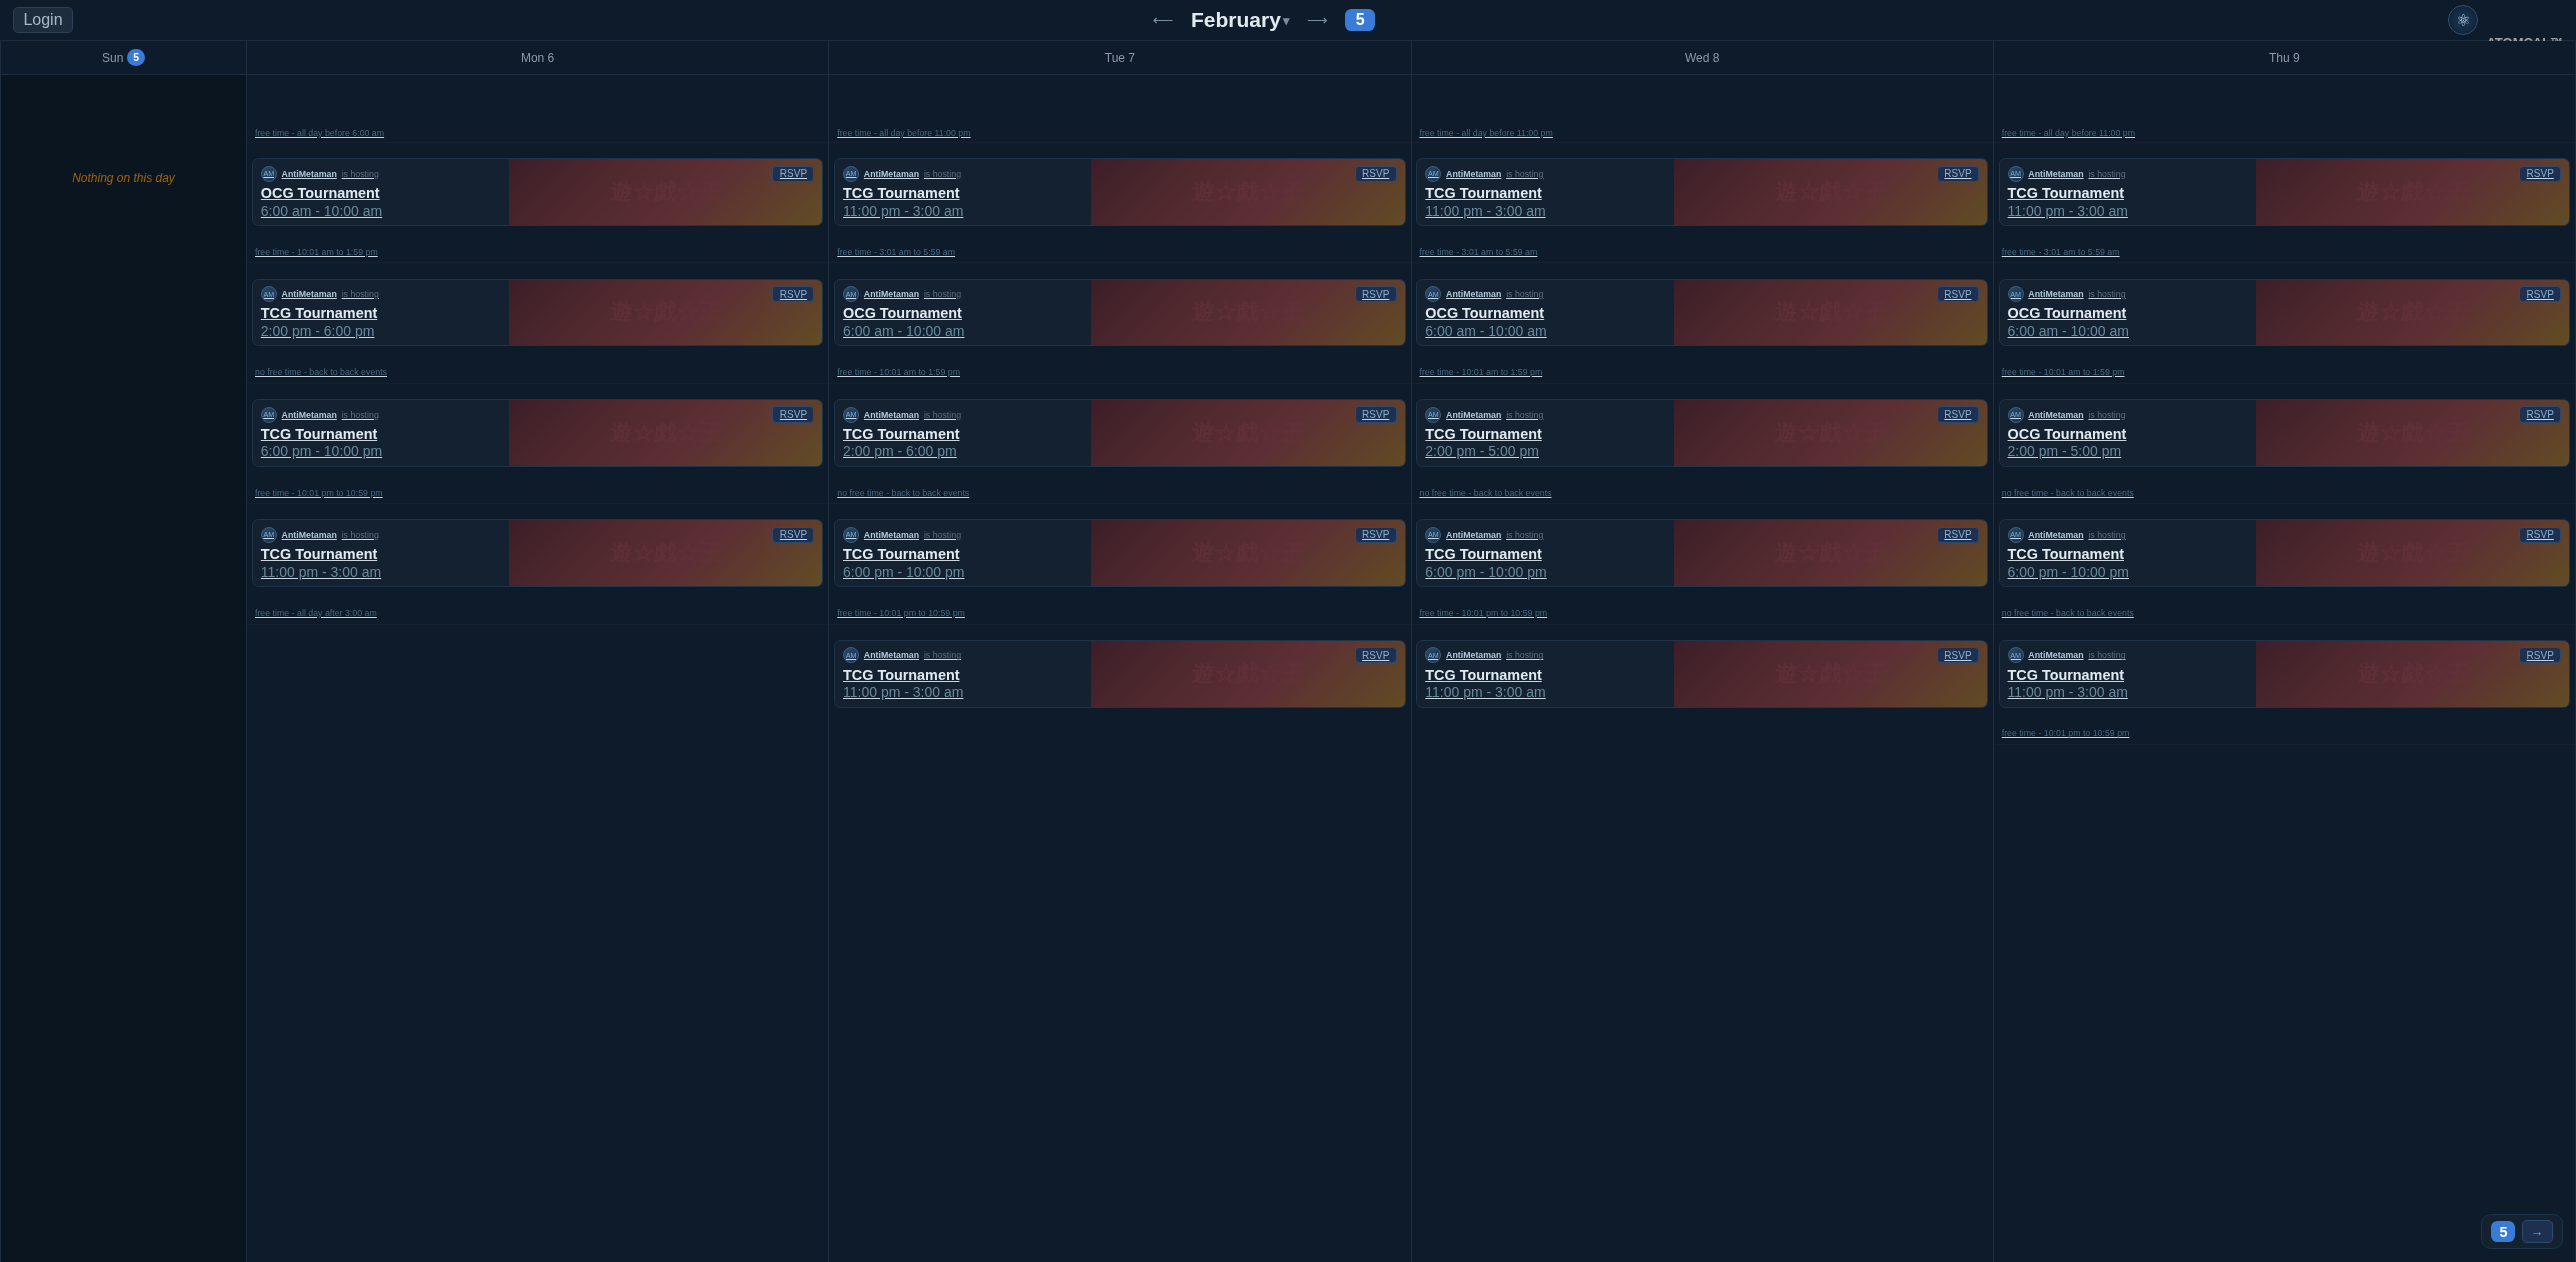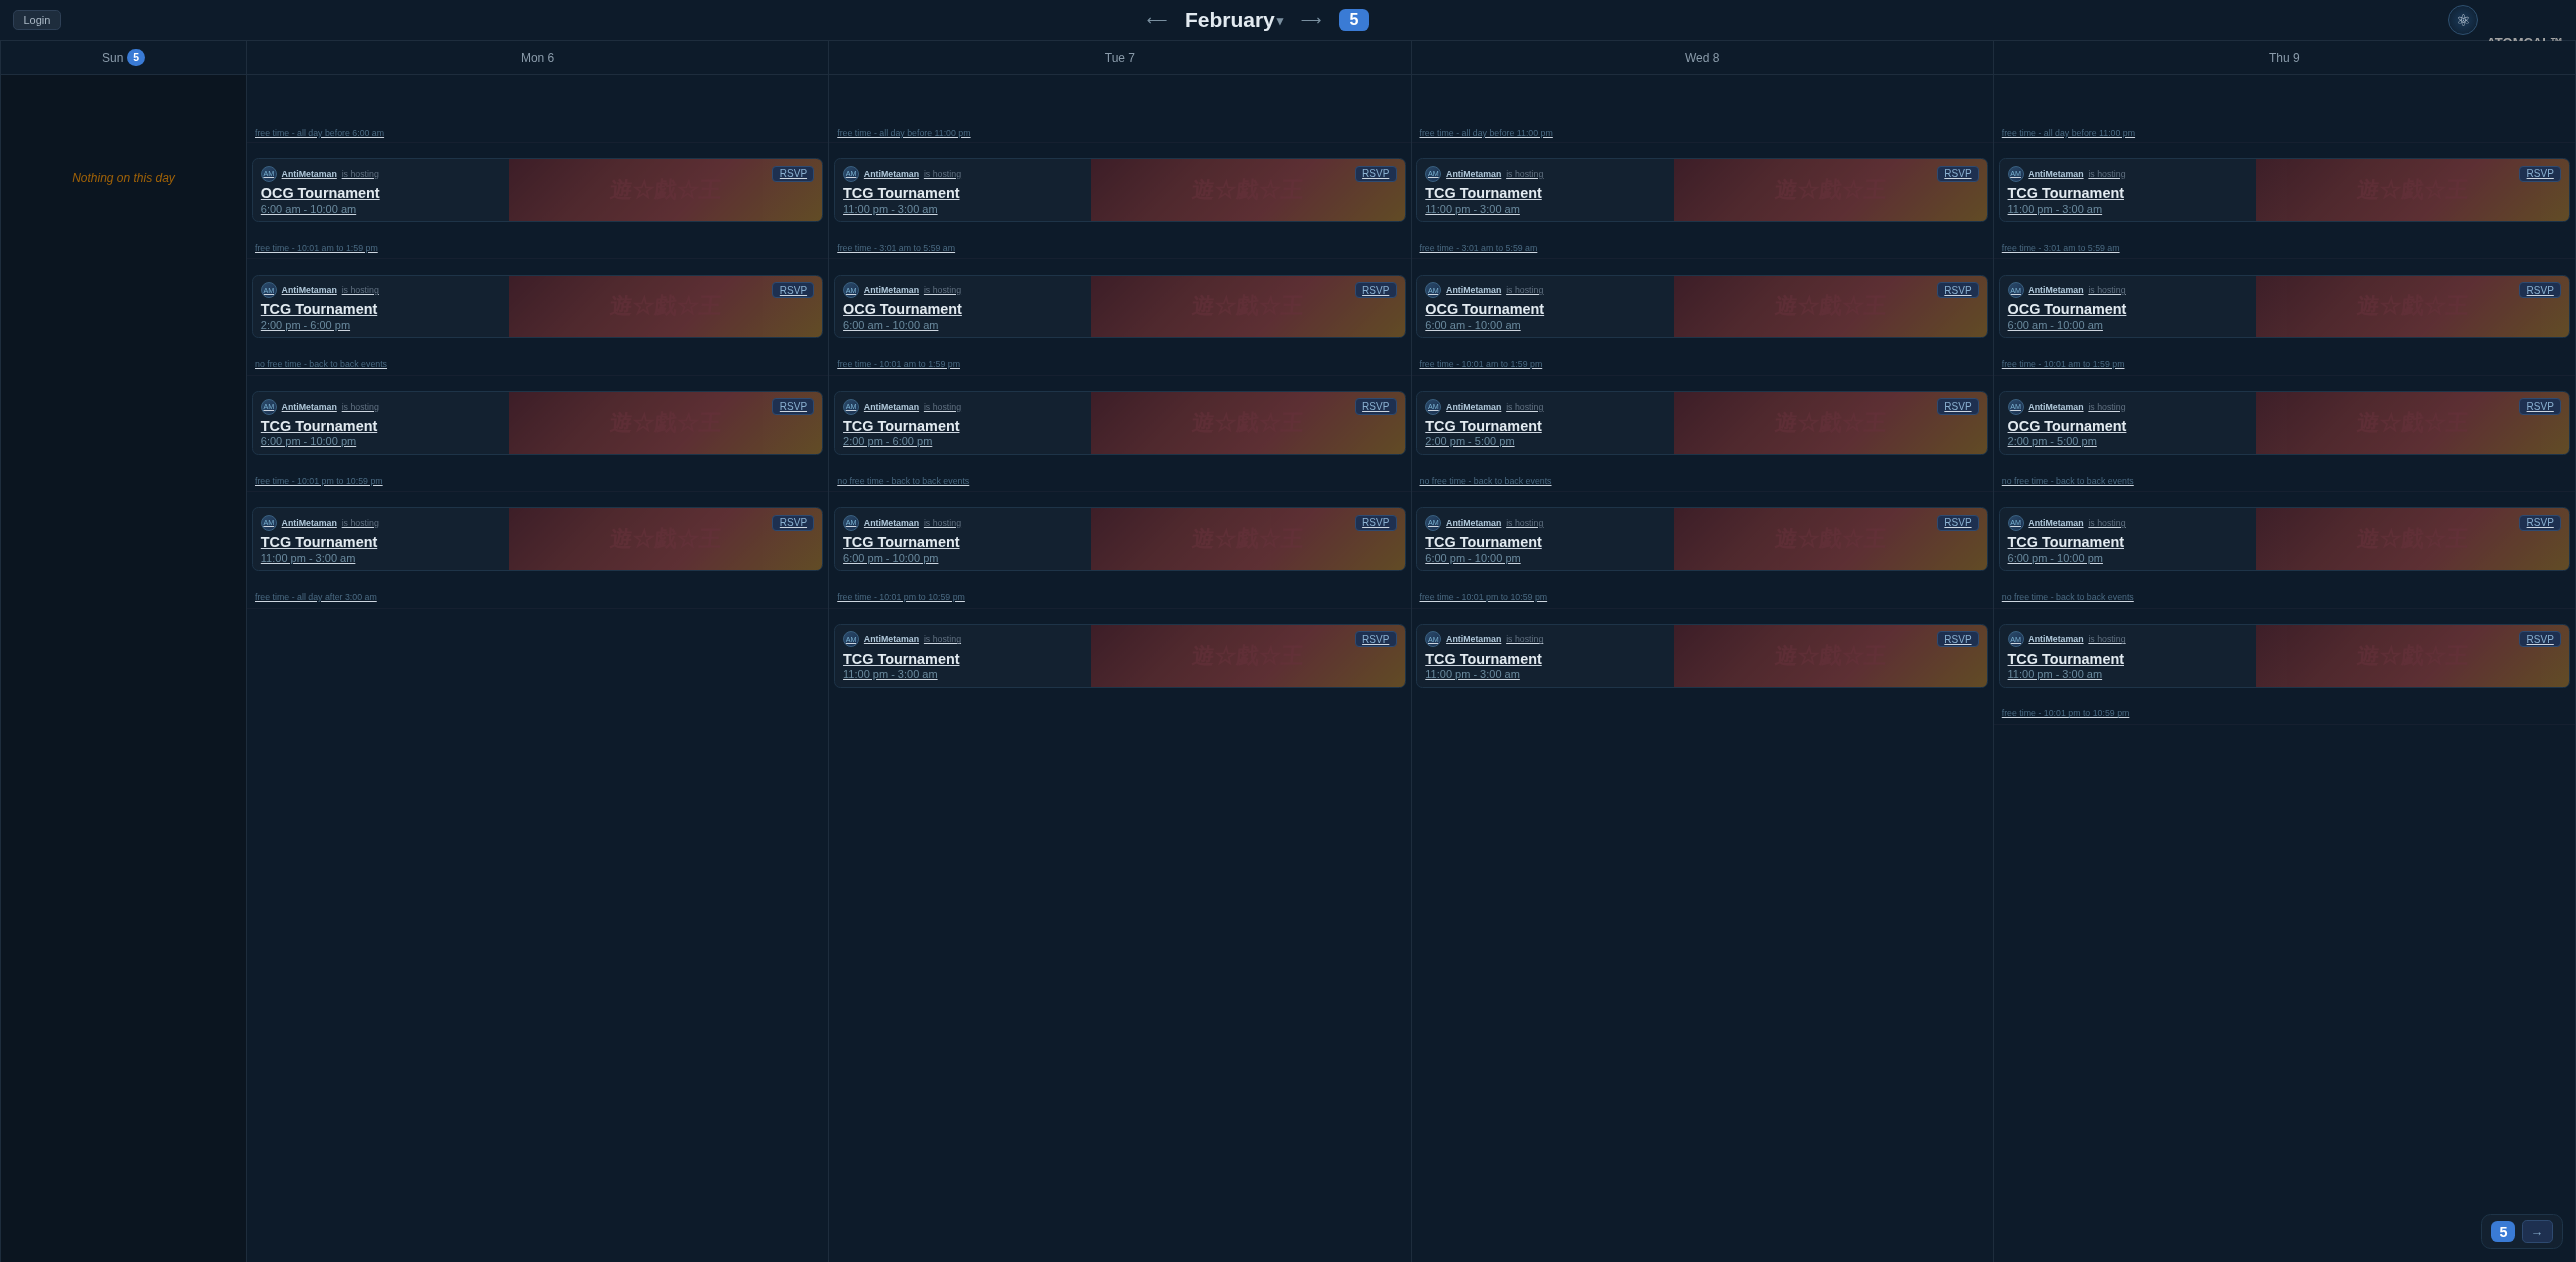--- a/index.html
+++ b/index.html
@@ -23,21 +23,21 @@
       height: 41px;
       flex-shrink: 0;
     }
     .header-left { display: flex; align-items: center; gap: 8px; }
     .login-btn {
       background: #1e2d3d;
       border: 0.8px solid #2e4056;
       color: #aab8c5;
       padding: 3.2px 9.6px;
       border-radius: 4.8px;
-      font-size: 11px;
+      font-size: 16px;
       cursor: pointer;
     }
     .header-center { display: flex; align-items: center; gap: 11.2px; }
     .nav-arrow {
       background: none;
       border: none;
       color: #7a90a0;
       font-size: 14.4px;
       cursor: pointer;
       padding: 3.2px 6.4px;
@@ -213,21 +213,21 @@
     }
     .event-title {
       font-size: 14.4px;
       font-weight: 700;
       color: #e2eaf0;
       margin-bottom: 1.6px;
       position: relative;
       z-index: 3;
     }
     .event-time {
-      font-size: 11px;
+      font-size: 14px;
       color: #6a8a9e;
       position: relative;
       z-index: 3;
     }
 
     
     .bottom-bar {
       position: fixed;
       bottom: 12.8px;
       right: 12.8px;

